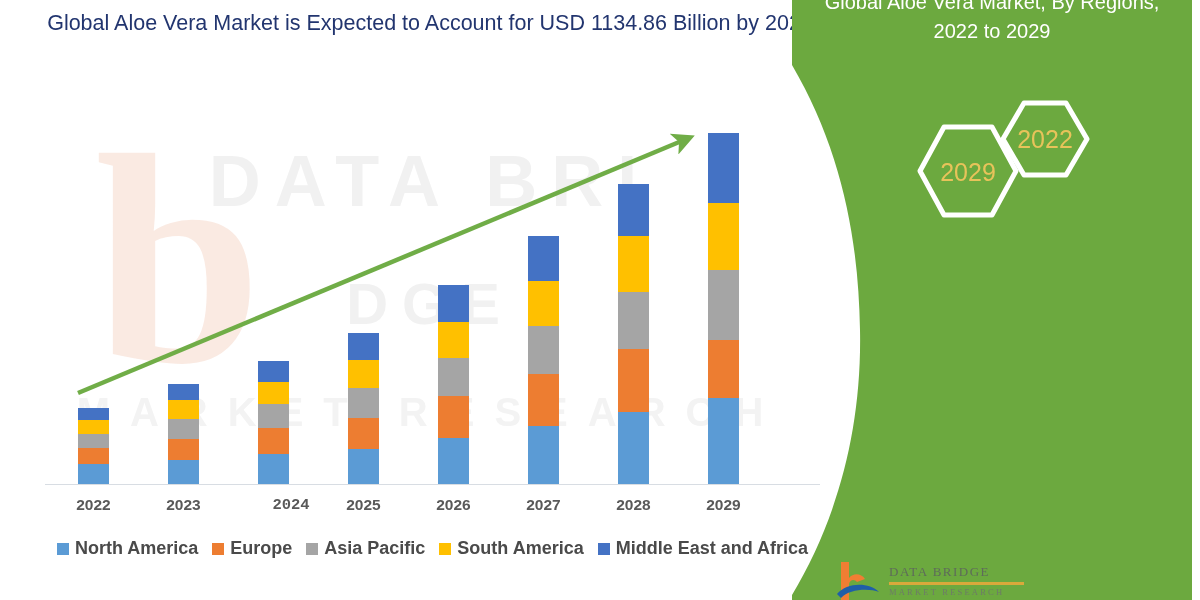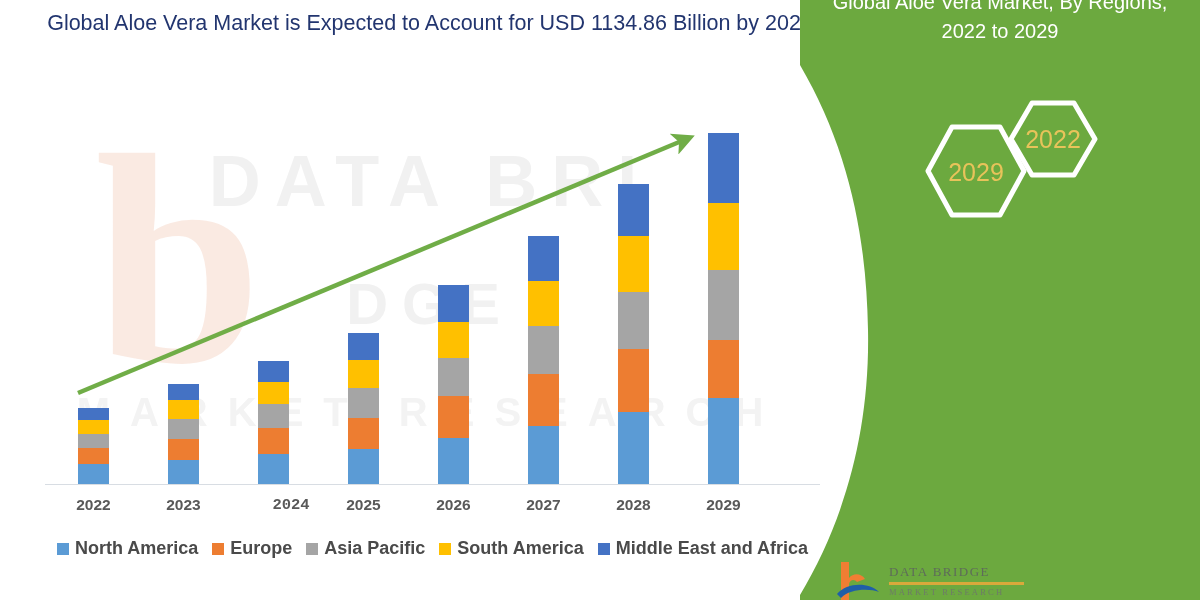--- a/index.html
+++ b/index.html
@@ -65,21 +65,21 @@
     font-size:18px; font-weight:bold; color:#4a4a4a;
   }
   .legend-item{ display:flex; align-items:center; gap:6px; white-space:nowrap; }
   .swatch{ width:12px; height:12px; display:block; }
 
   
   .arrow-svg{ position:absolute; left:0; top:0; width:860px; height:600px; pointer-events:none; }
 
   
   .green-panel{
-    position:absolute; right:0; top:0; width:400px; height:600px;
+    position:absolute; right:8px; top:0; width:400px; height:600px;
     overflow:hidden;
   }
   .green-shape{ position:absolute; inset:0; }
   .gp-title{
     position:absolute; left:30px; top:-12px; width:340px;
     text-align:center; color:#ffffff; font-size:20px; line-height:29px;
   }
   .hexwrap{ position:absolute; left:80px; top:95px; width:260px; height:135px; }
   .brand{
     position:absolute; left:20px; top:250px; width:360px;

